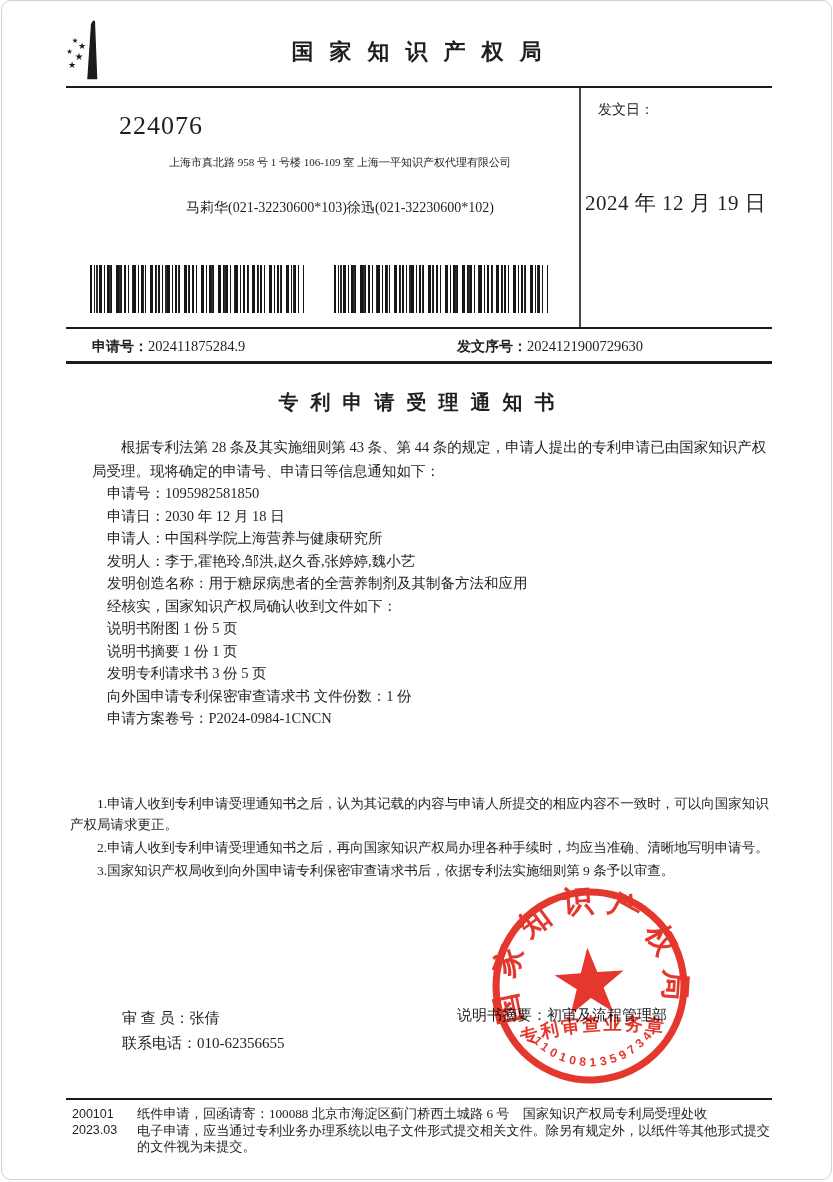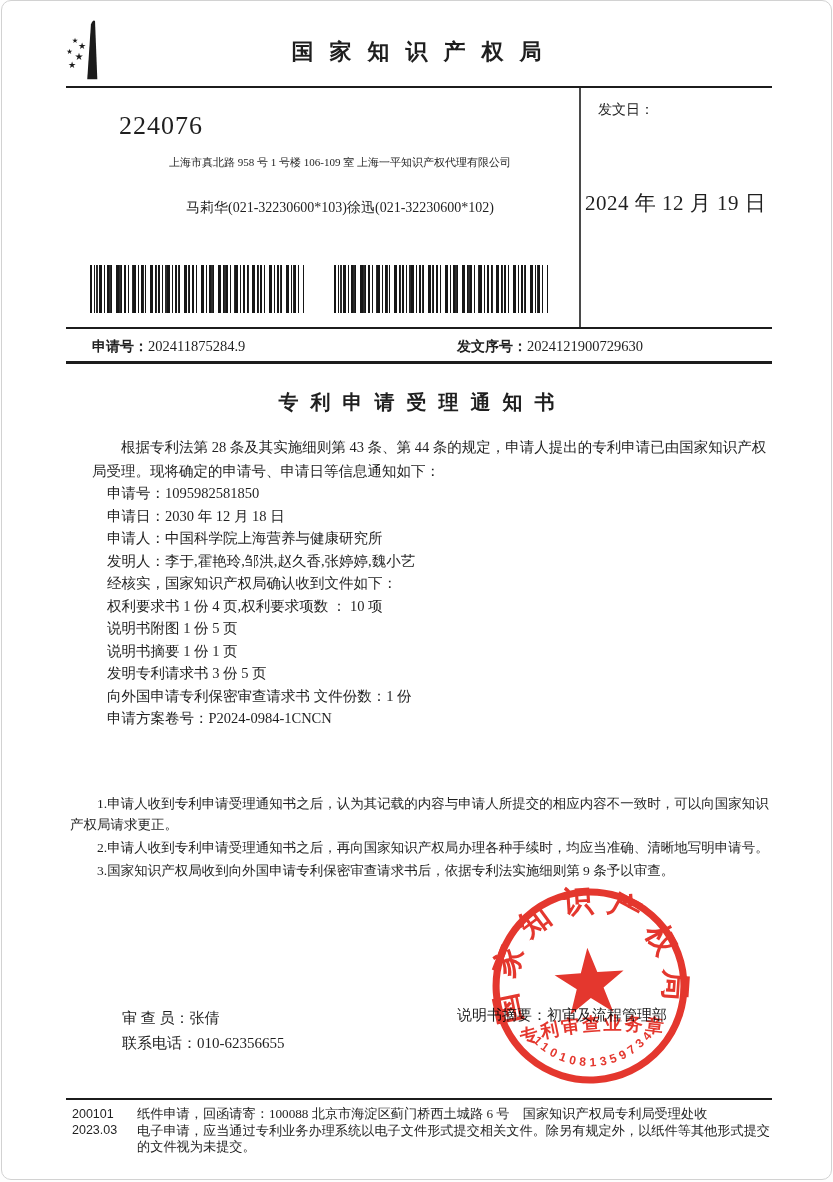--- a/index.html
+++ b/index.html
@@ -100,22 +100,22 @@
   <div class="abs rule rule-3"></div>
 
   <div class="abs notice-title">专利申请受理通知书</div>
   <p class="abs intro">根据专利法第 28 条及其实施细则第 43 条、第 44 条的规定，申请人提出的专利申请已由国家知识产权局受理。现将确定的申请号、申请日等信息通知如下：</p>
 
   <ul class="abs details">
     <li>申请号：1095982581850</li>
     <li>申请日：2030 年 12 月 18 日</li>
     <li>申请人：中国科学院上海营养与健康研究所</li>
     <li>发明人：李于,霍艳玲,邹洪,赵久香,张婷婷,魏小艺</li>
+    <li>发明创造名称：用于糖尿病患者的全营养制剂及其制备方法和应用</li>
     <li>经核实，国家知识产权局确认收到文件如下：</li>
-    <li>权利要求书 1 份 4 页,权利要求项数 ：  10 项</li>
     <li>说明书附图 1 份 5 页</li>
     <li>说明书摘要 1 份 1 页</li>
     <li>发明专利请求书 3 份 5 页</li>
     <li>向外国申请专利保密审查请求书 文件份数：1 份</li>
     <li>申请方案卷号：P2024-0984-1CNCN</li>
   </ul>
 
   <div class="abs tips">
     <p>1.申请人收到专利申请受理通知书之后，认为其记载的内容与申请人所提交的相应内容不一致时，可以向国家知识产权局请求更正。</p>
     <p>2.申请人收到专利申请受理通知书之后，再向国家知识产权局办理各种手续时，均应当准确、清晰地写明申请号。</p>

